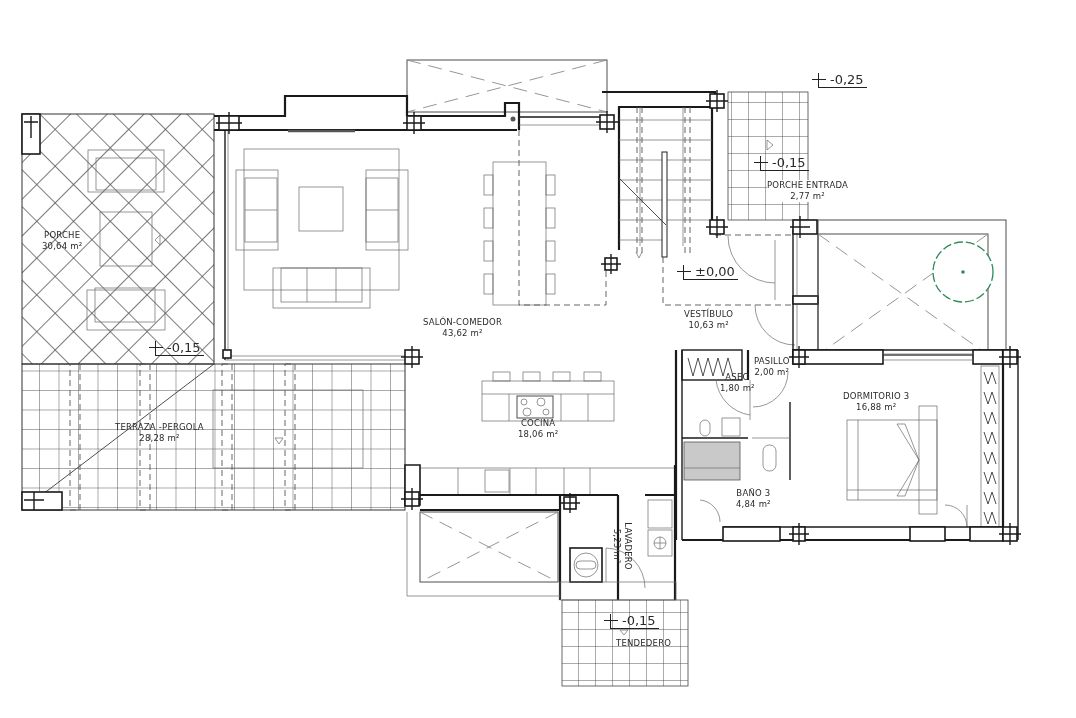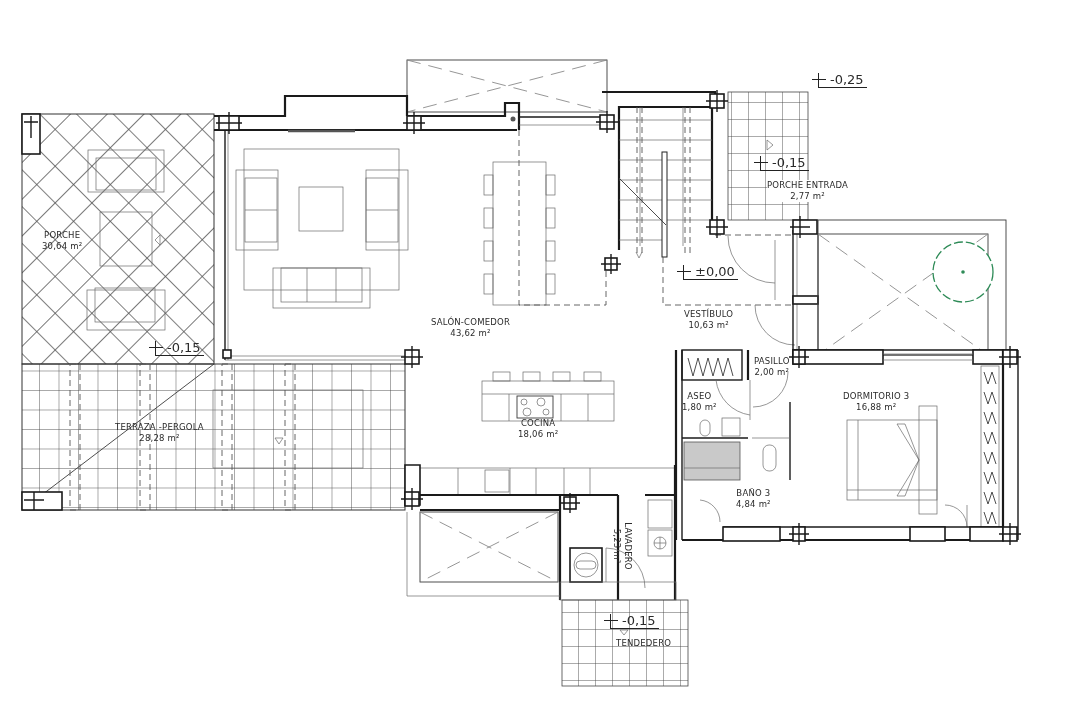--- a/index.html
+++ b/index.html
@@ -295,41 +295,41 @@
 </svg>
 
 <div class="lbl room" style="left:42px; top:230px;text-align:center;">
   <div>PORCHE</div>
   <div>30,64 m²</div>
 </div>
 <div class="lbl room" style="left:115px; top:422px;">
   <div>TERRAZA -PERGOLA</div>
   <div>28,28 m²</div>
 </div>
-<div class="lbl room" style="left:423px; top:317px;margin-left:8px;">
+<div class="lbl room" style="left:423px; top:317px;">
   <div>SALÓN-COMEDOR</div>
   <div>43,62 m²</div>
 </div>
 <div class="lbl room" style="left:518px; top:418px;">
   <div>COCINA</div>
   <div>18,06 m²</div>
 </div>
 <div class="lbl room" style="left:684px; top:309px;">
   <div>VESTÍBULO</div>
   <div>10,63 m²</div>
 </div>
 <div class="lbl room" style="left:728px; top:180px; background:#fff;margin-left:39px;">
   <div>PORCHE ENTRADA</div>
   <div>2,77 m²</div>
 </div>
 <div class="lbl room" style="left:754px; top:356px;">
   <div>PASILLO</div>
   <div>2,00 m²</div>
 </div>
-<div class="lbl room" style="left:682px; top:391px;">
+<div class="lbl room" style="left:682px; top:372px;padding-left:38px;">
   <div>ASEO</div>
   <div>1,80 m²</div>
 </div>
 <div class="lbl room" style="left:843px; top:391px;">
   <div>DORMITORIO 3</div>
   <div>16,88 m²</div>
 </div>
 <div class="lbl room" style="left:736px; top:488px;">
   <div>BAÑO 3</div>
   <div>4,84 m²</div>

